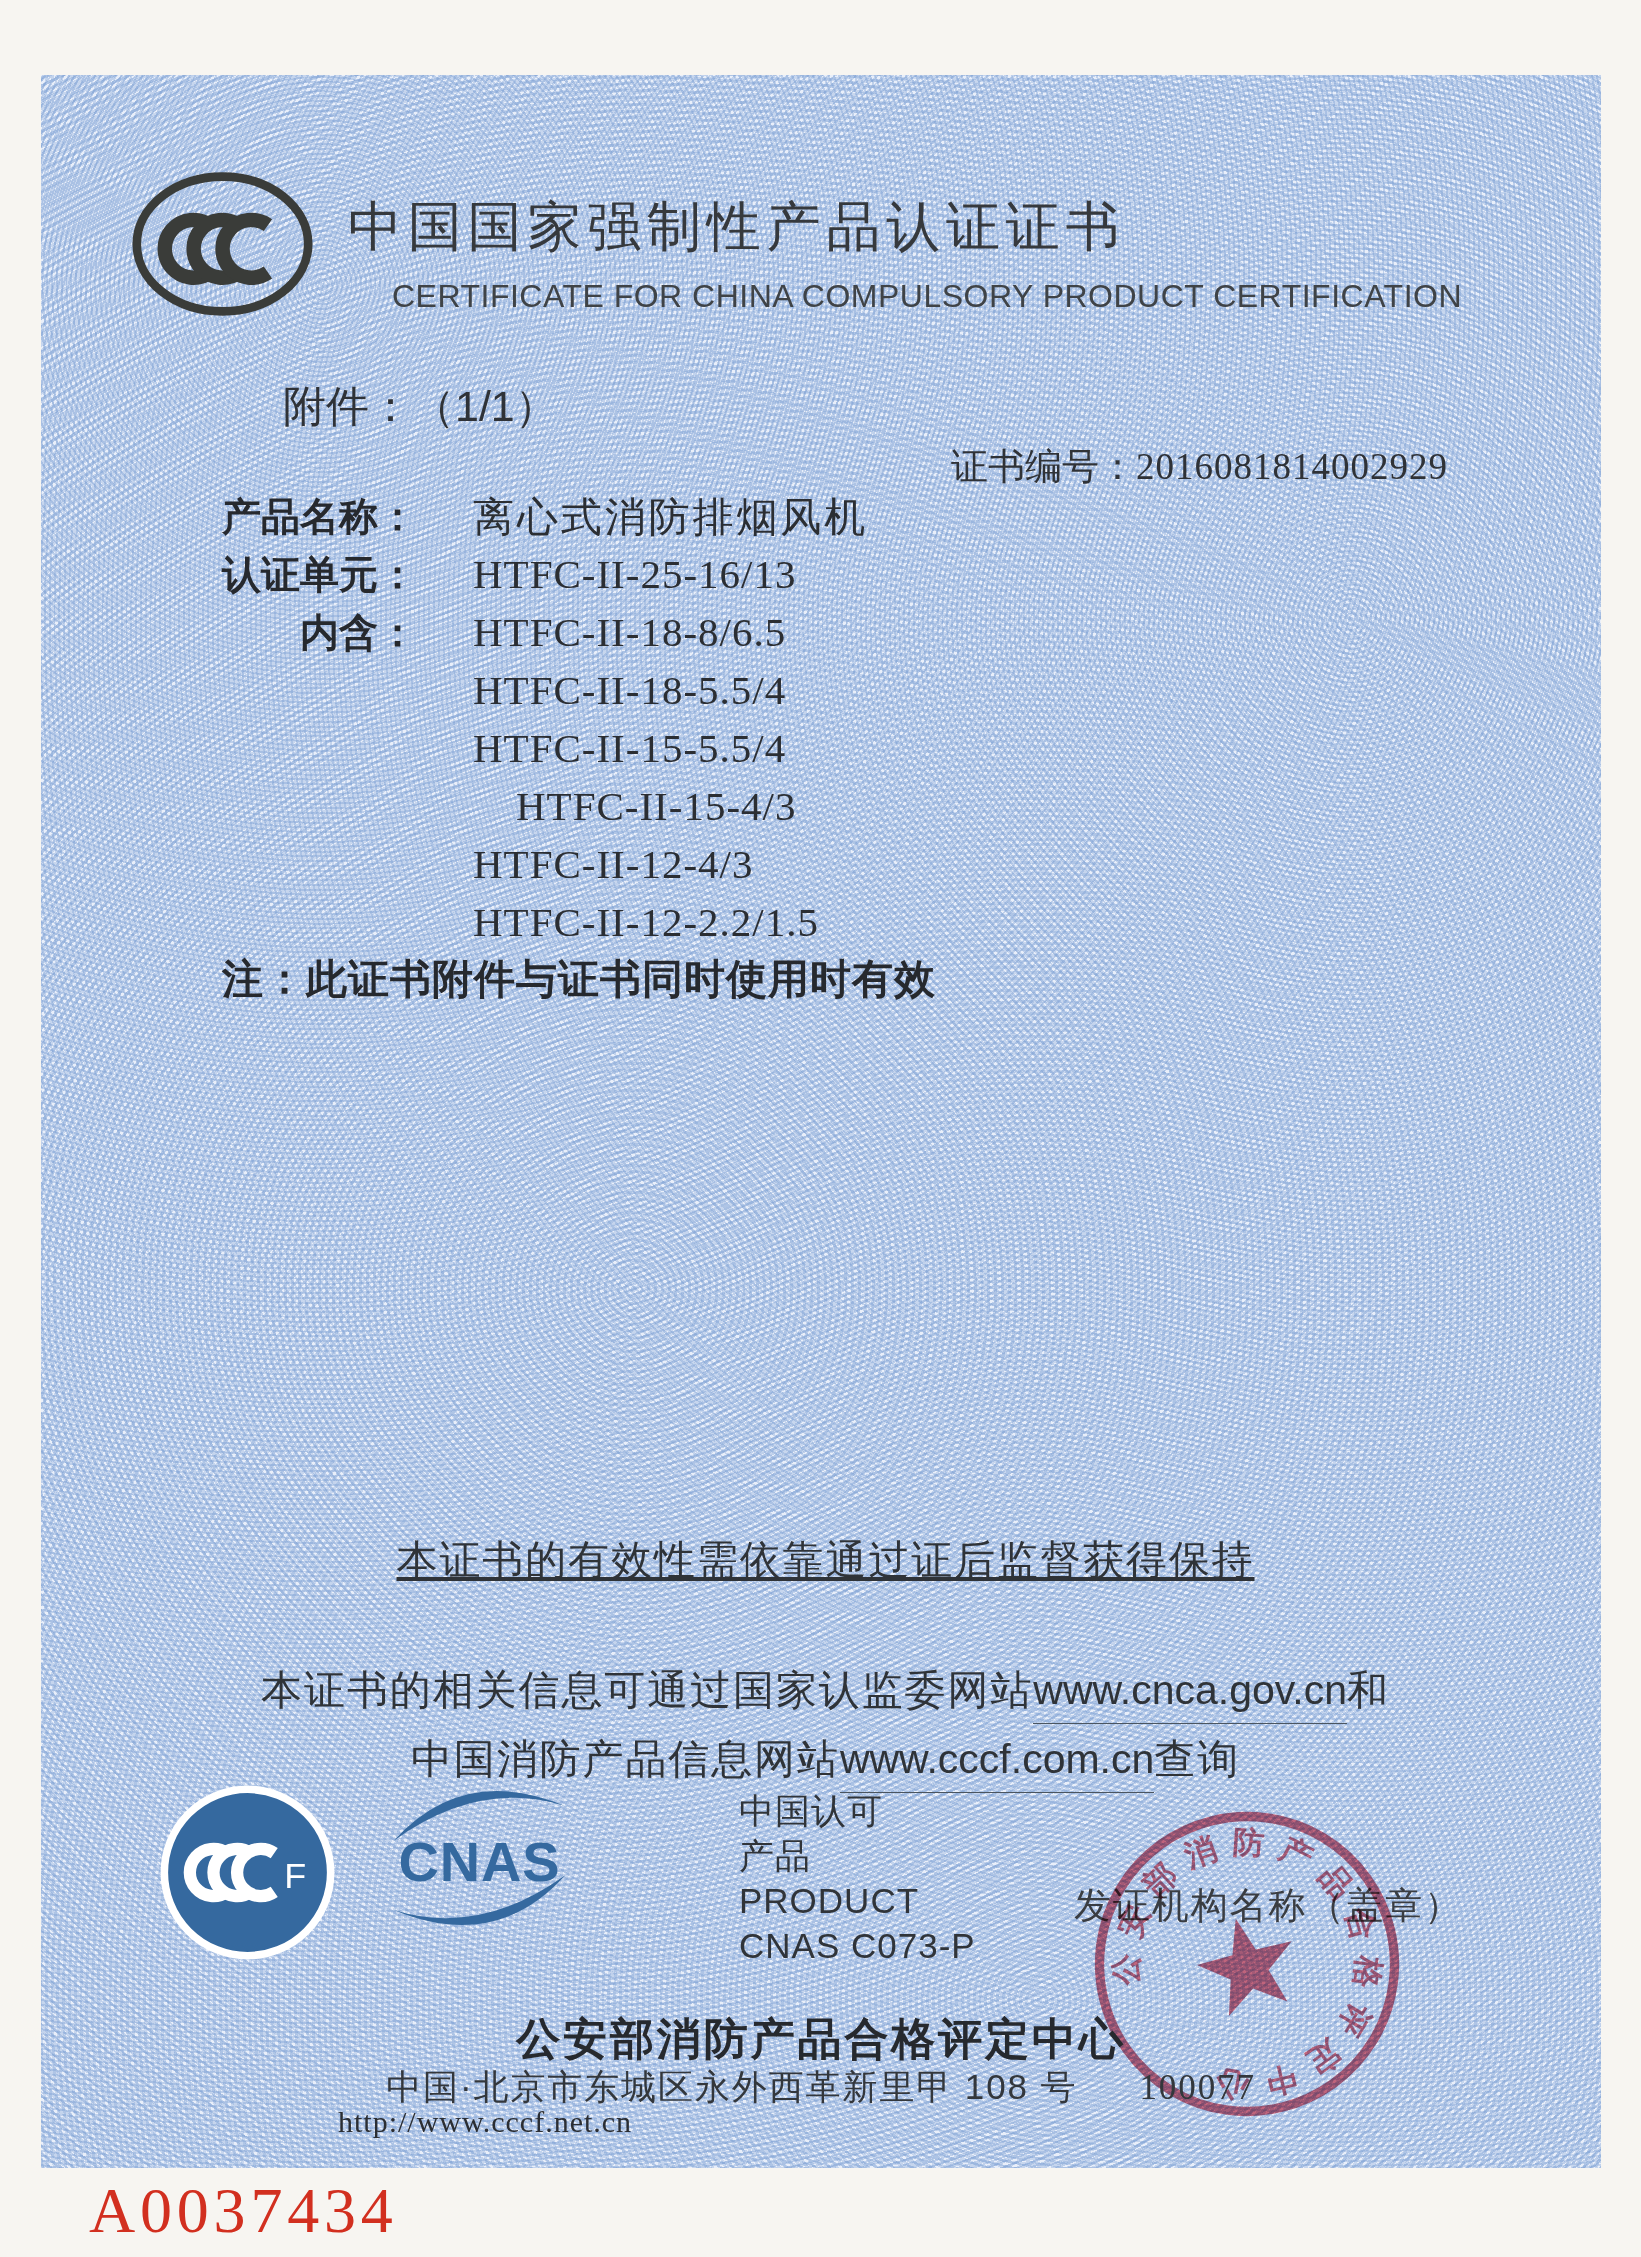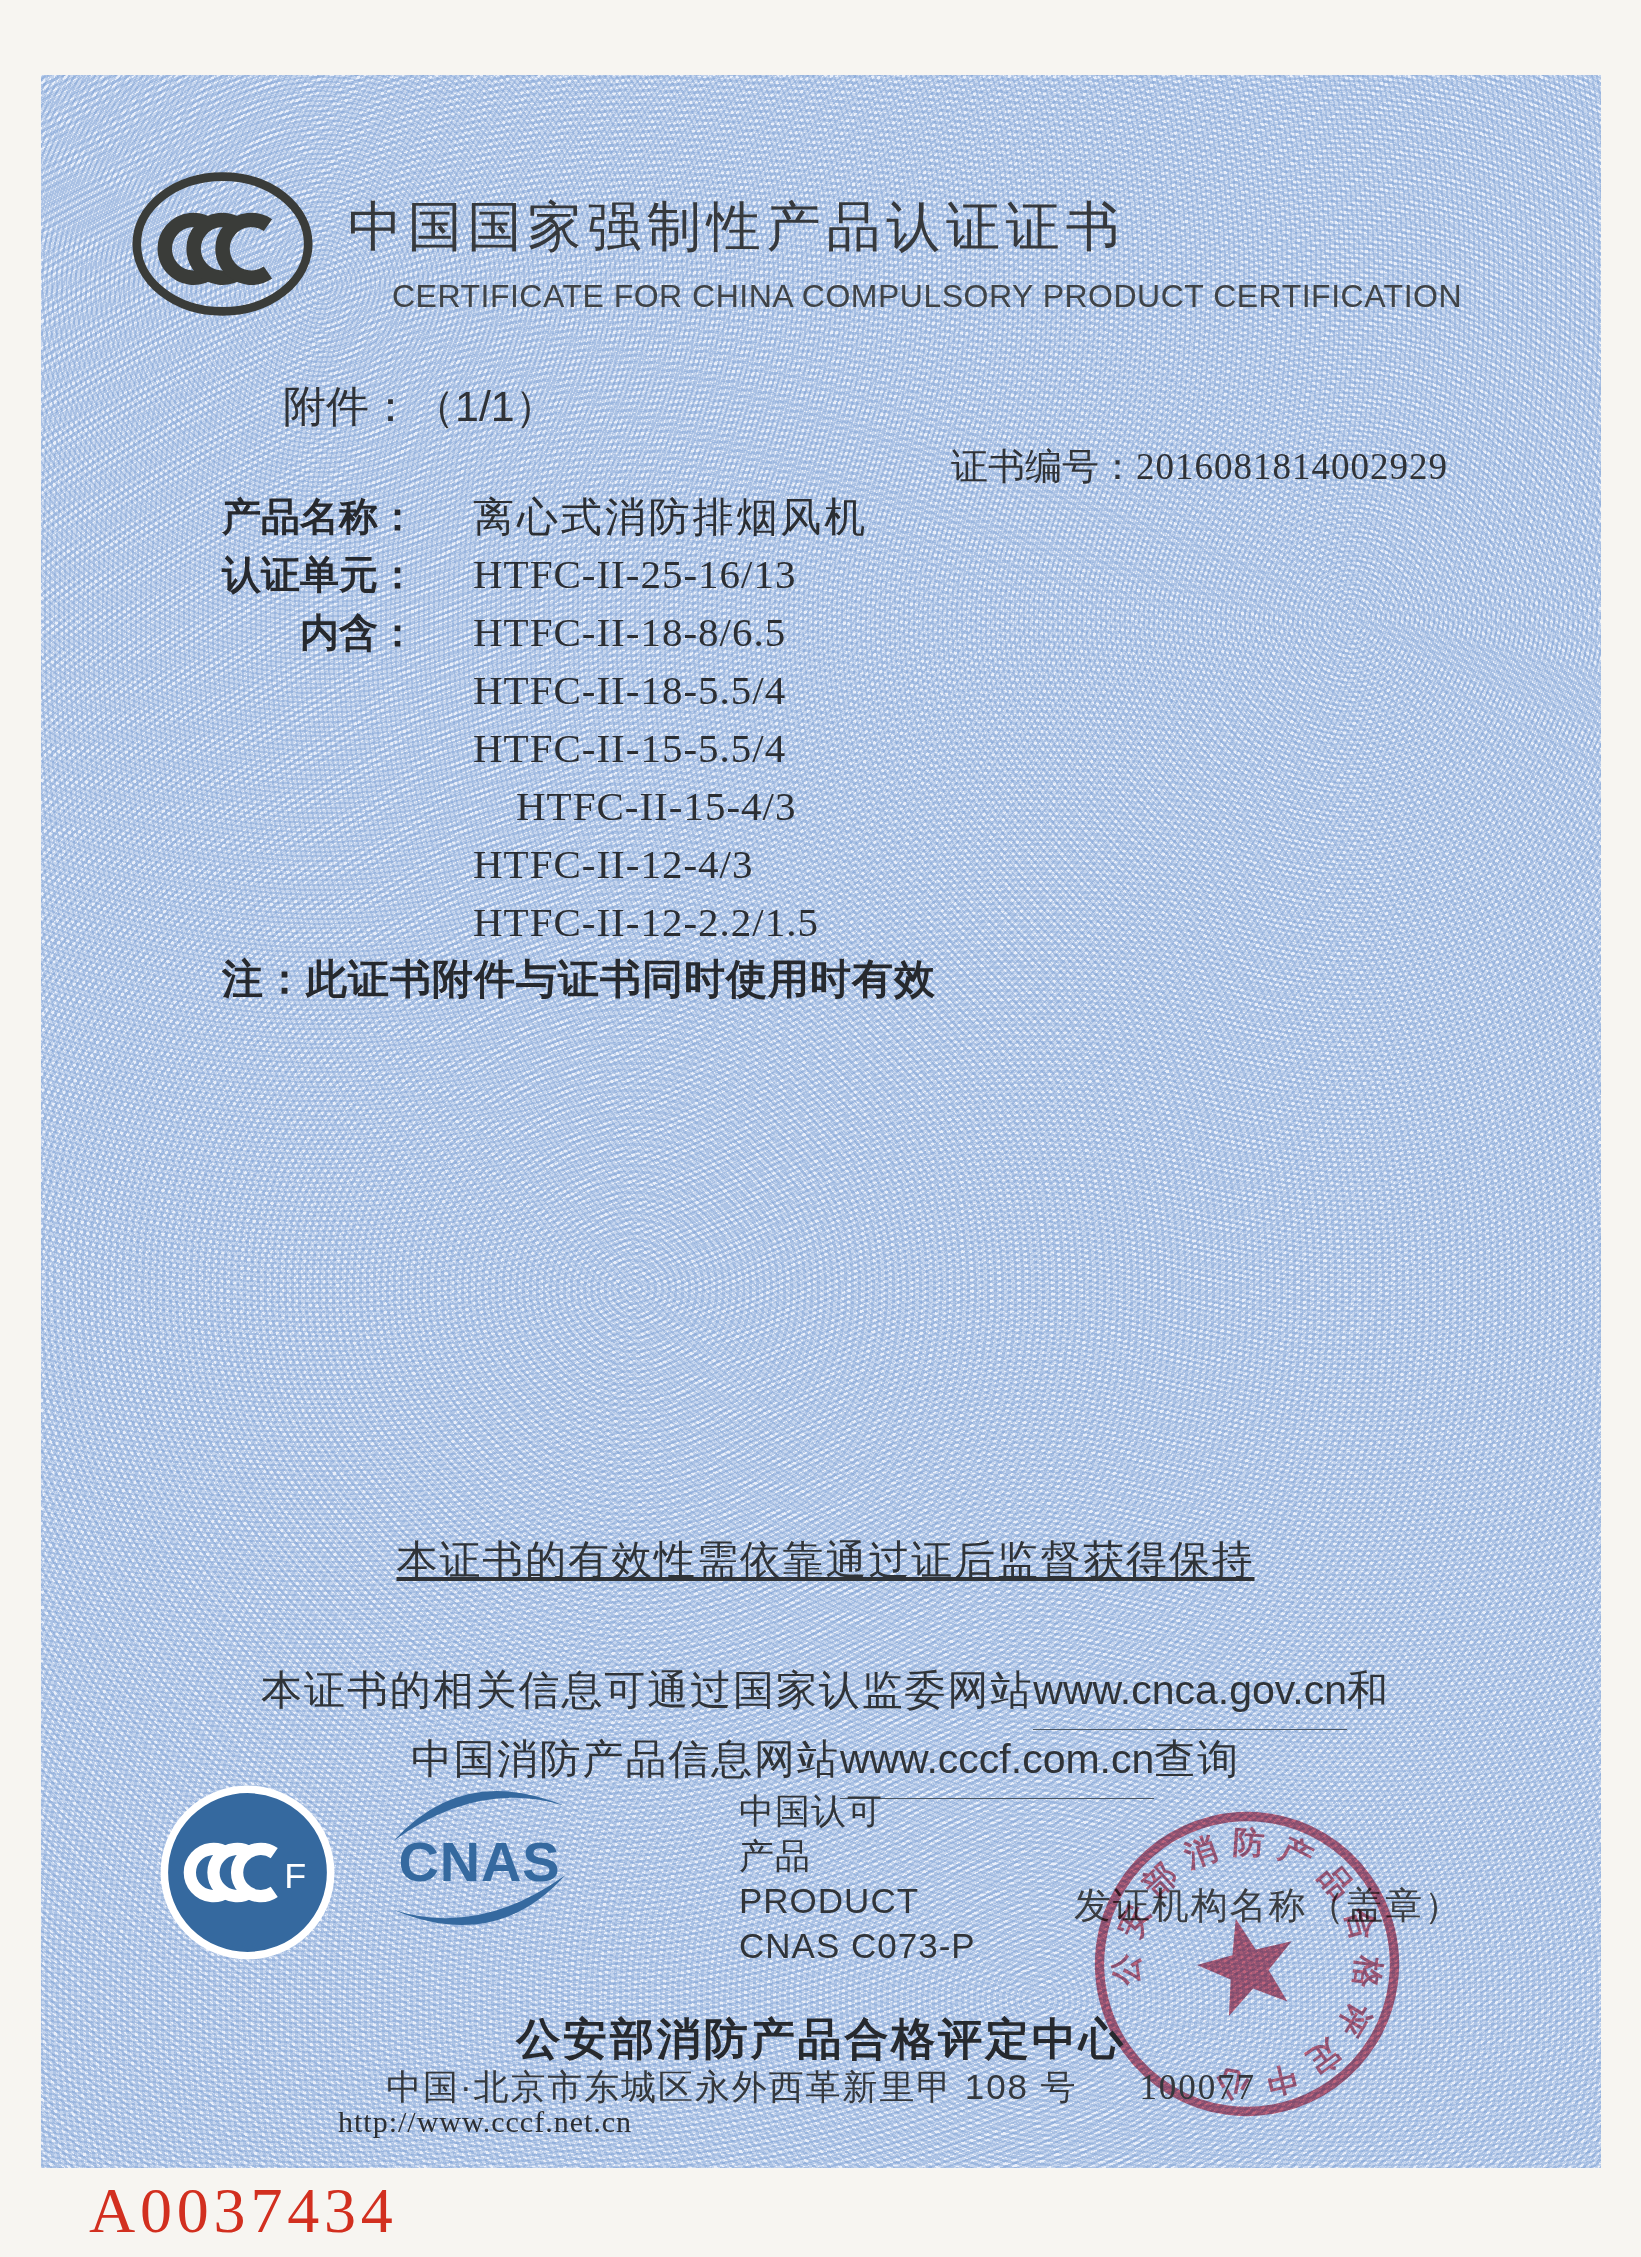--- a/index.html
+++ b/index.html
@@ -31,21 +31,21 @@
     font-size:32px;letter-spacing:0.5px;color:#3f4347;
   }
   .attachment{left:263px;top:378px;font-size:43px;color:#2f3237;margin-left:20px;}
   .certno{left:951px;top:442px;font-size:37px;color:#2f3237;white-space:nowrap;}
   .certno .num{font-family:"Liberation Serif",serif;letter-spacing:1px;}
   .field-label{position:absolute;width:290px;right:auto;text-align:right;font-size:39px;font-weight:bold;color:#26292e;}
   .field-value{position:absolute;left:473px;font-size:41px;color:#2b2e33;font-family:"Liberation Serif",serif;letter-spacing:1px;white-space:nowrap;}
   .field-value.cnval{font-family:"Liberation Sans",sans-serif;font-size:41px;letter-spacing:2.9px;}
   .note{left:222px;top:952px;font-size:41px;font-weight:bold;color:#26292e;letter-spacing:1px;}
   .validity{left:53px;width:1545px;text-align:center;font-size:41px;color:#2f3338;letter-spacing:1.9px;}
-  .validity .url{font-family:"Liberation Sans",sans-serif;letter-spacing:0;border-bottom:1.9px solid #4a5560;padding-bottom:16px;}
+  .validity .url{font-family:"Liberation Sans",sans-serif;letter-spacing:0;border-bottom:1.9px solid #4a5560;padding-bottom:10px;}
   .accr-lines{left:739px;top:1788px;font-size:35px;line-height:45px;color:#303439;letter-spacing:1px;}
   .stamp-label{left:1074px;top:1881px;font-size:37px;color:#3a3d42;letter-spacing:1.9px;white-space:nowrap;}
   .org-name{left:338px;top:2010px;width:966px;text-align:center;font-size:44px;font-weight:bold;color:#26292e;letter-spacing:2.9px;}
   .address{left:338px;top:2064px;width:966px;text-align:center;font-size:35px;color:#33373c;letter-spacing:1.9px;white-space:nowrap;}
   .address .postcode{margin-left:62px;font-family:"Liberation Serif",serif;letter-spacing:1.9px;}
   .website{left:338px;top:2105px;width:966px;text-align:left;font-size:30px;color:#2b2e33;font-family:"Liberation Serif",serif;letter-spacing:1px;}
   .serial{left:89px;top:2174px;font-size:64px;color:#d22f1f;font-family:Liberation Serif, serif;letter-spacing:4.8px;}
   .stamp-wrap{left:1079px;top:1796px;width:336px;height:336px;mix-blend-mode:multiply;}
 </style>
 </head>

